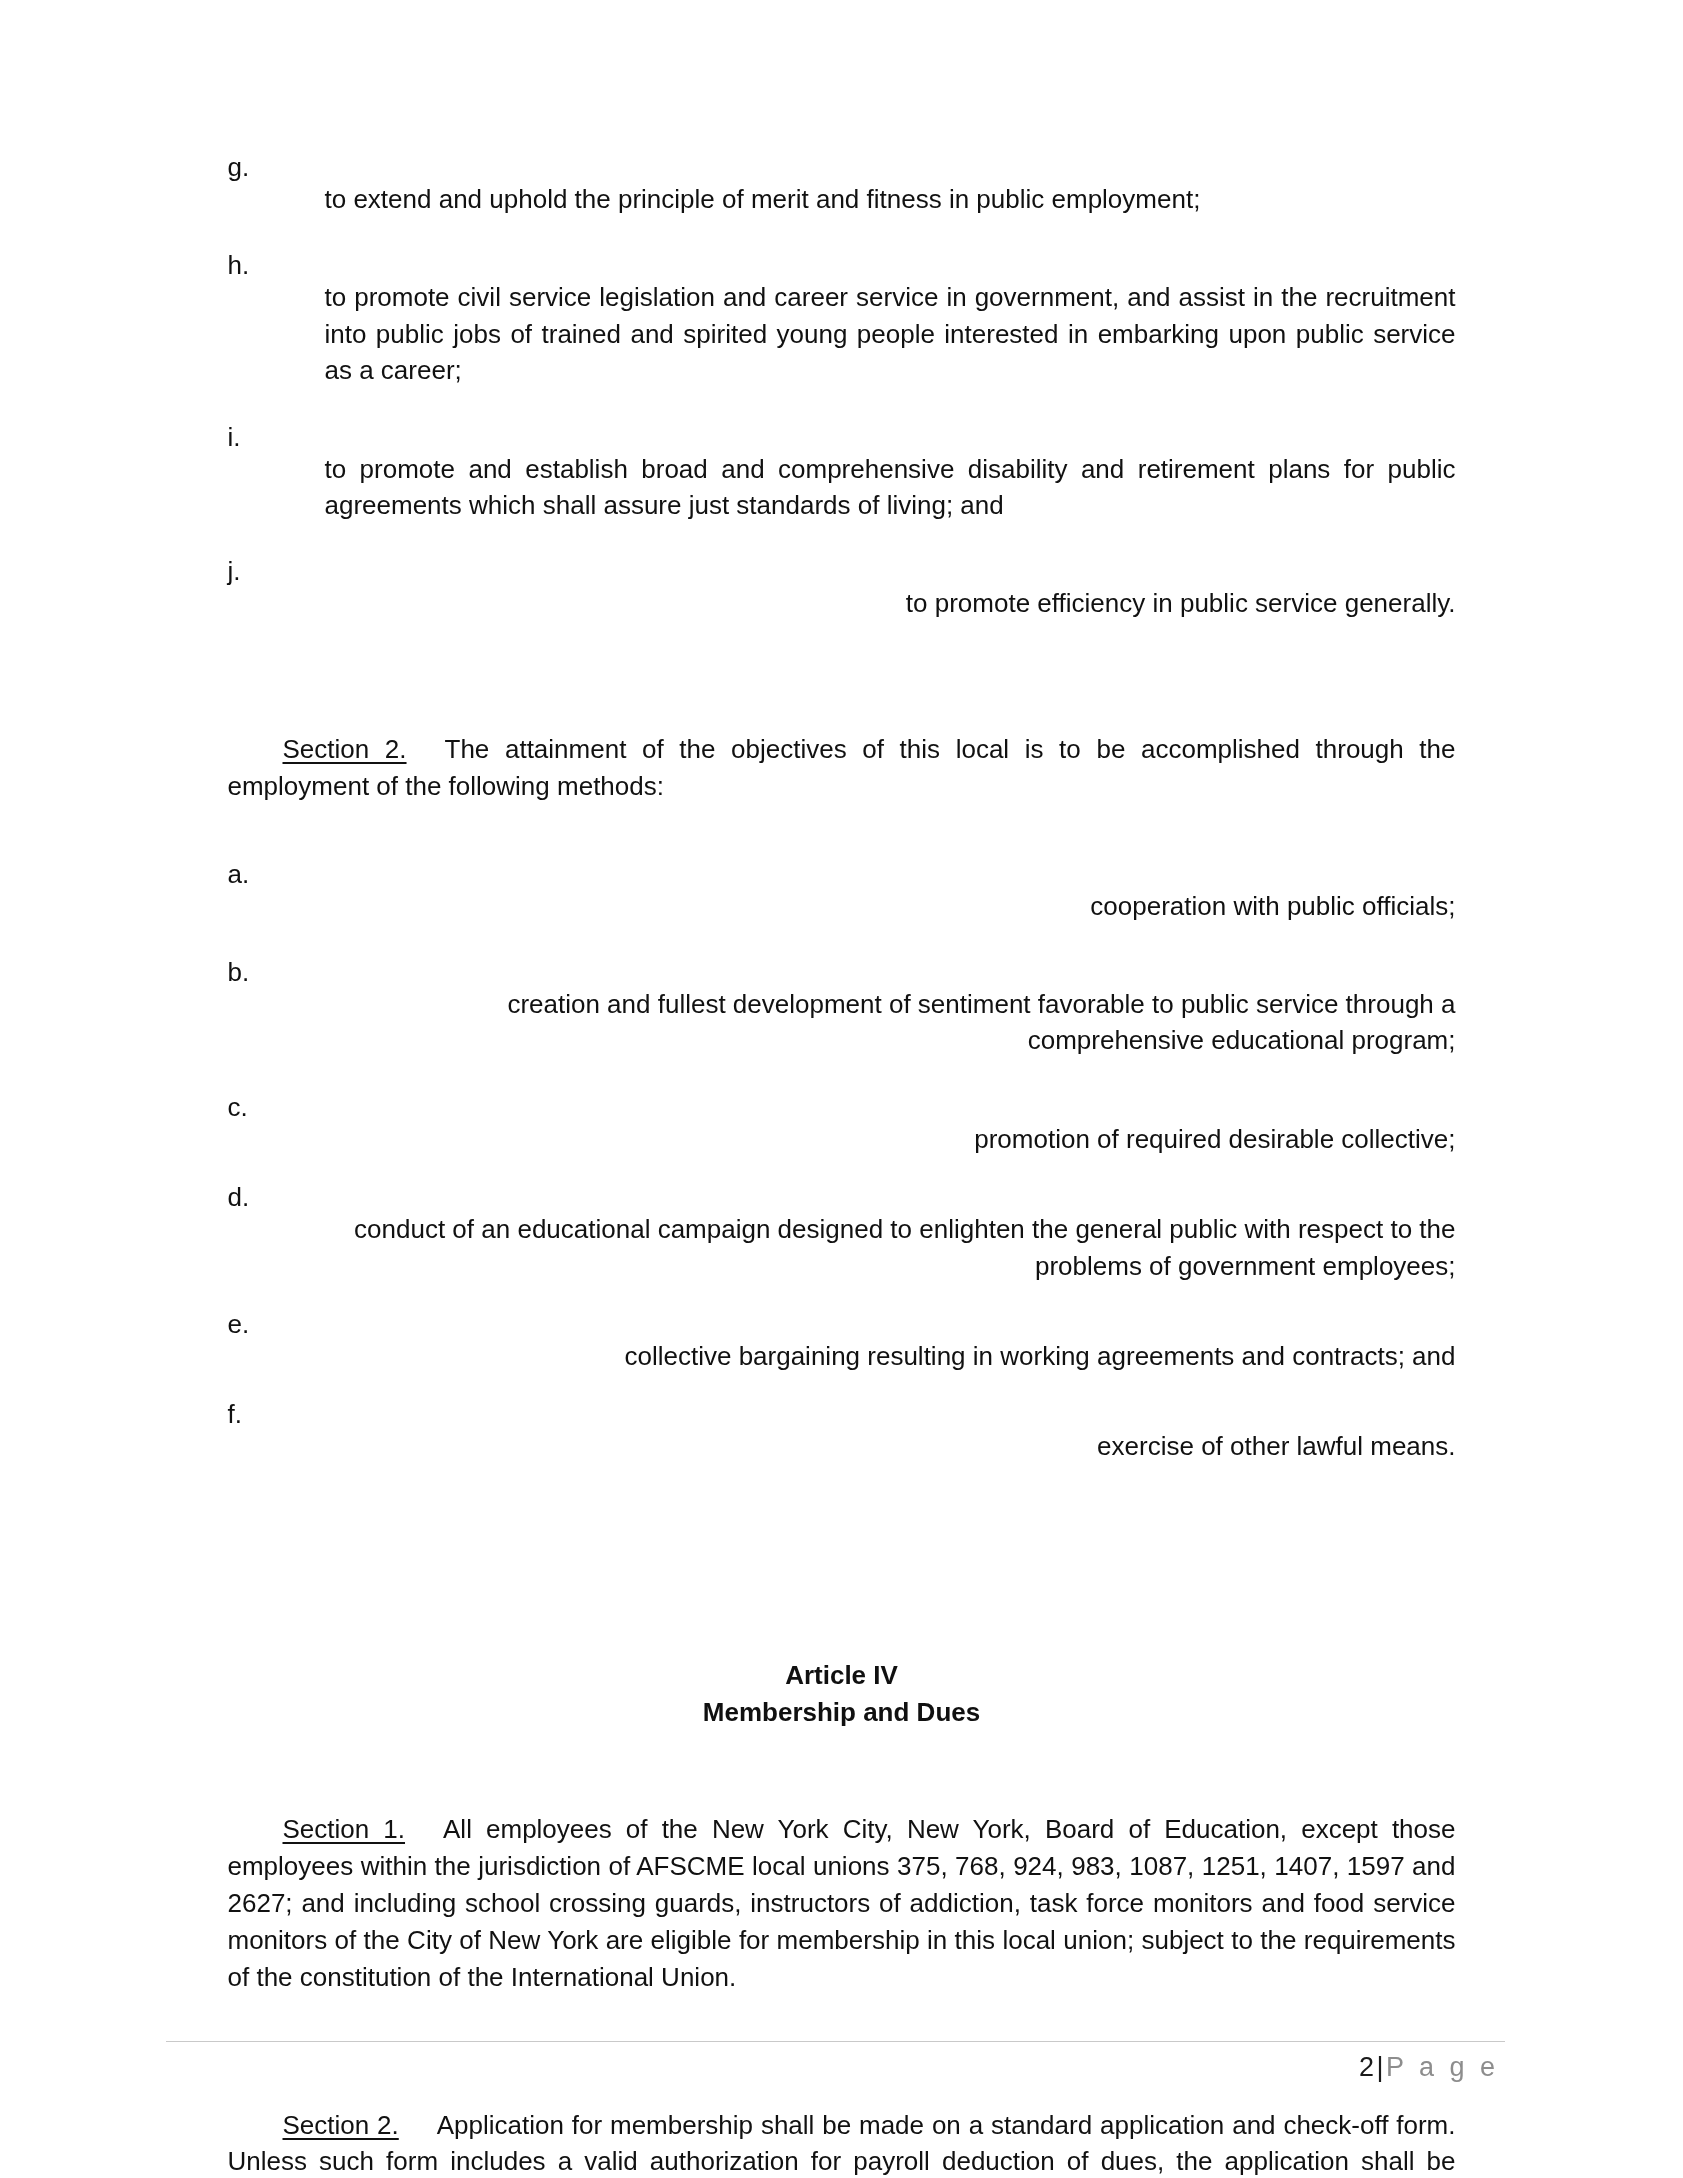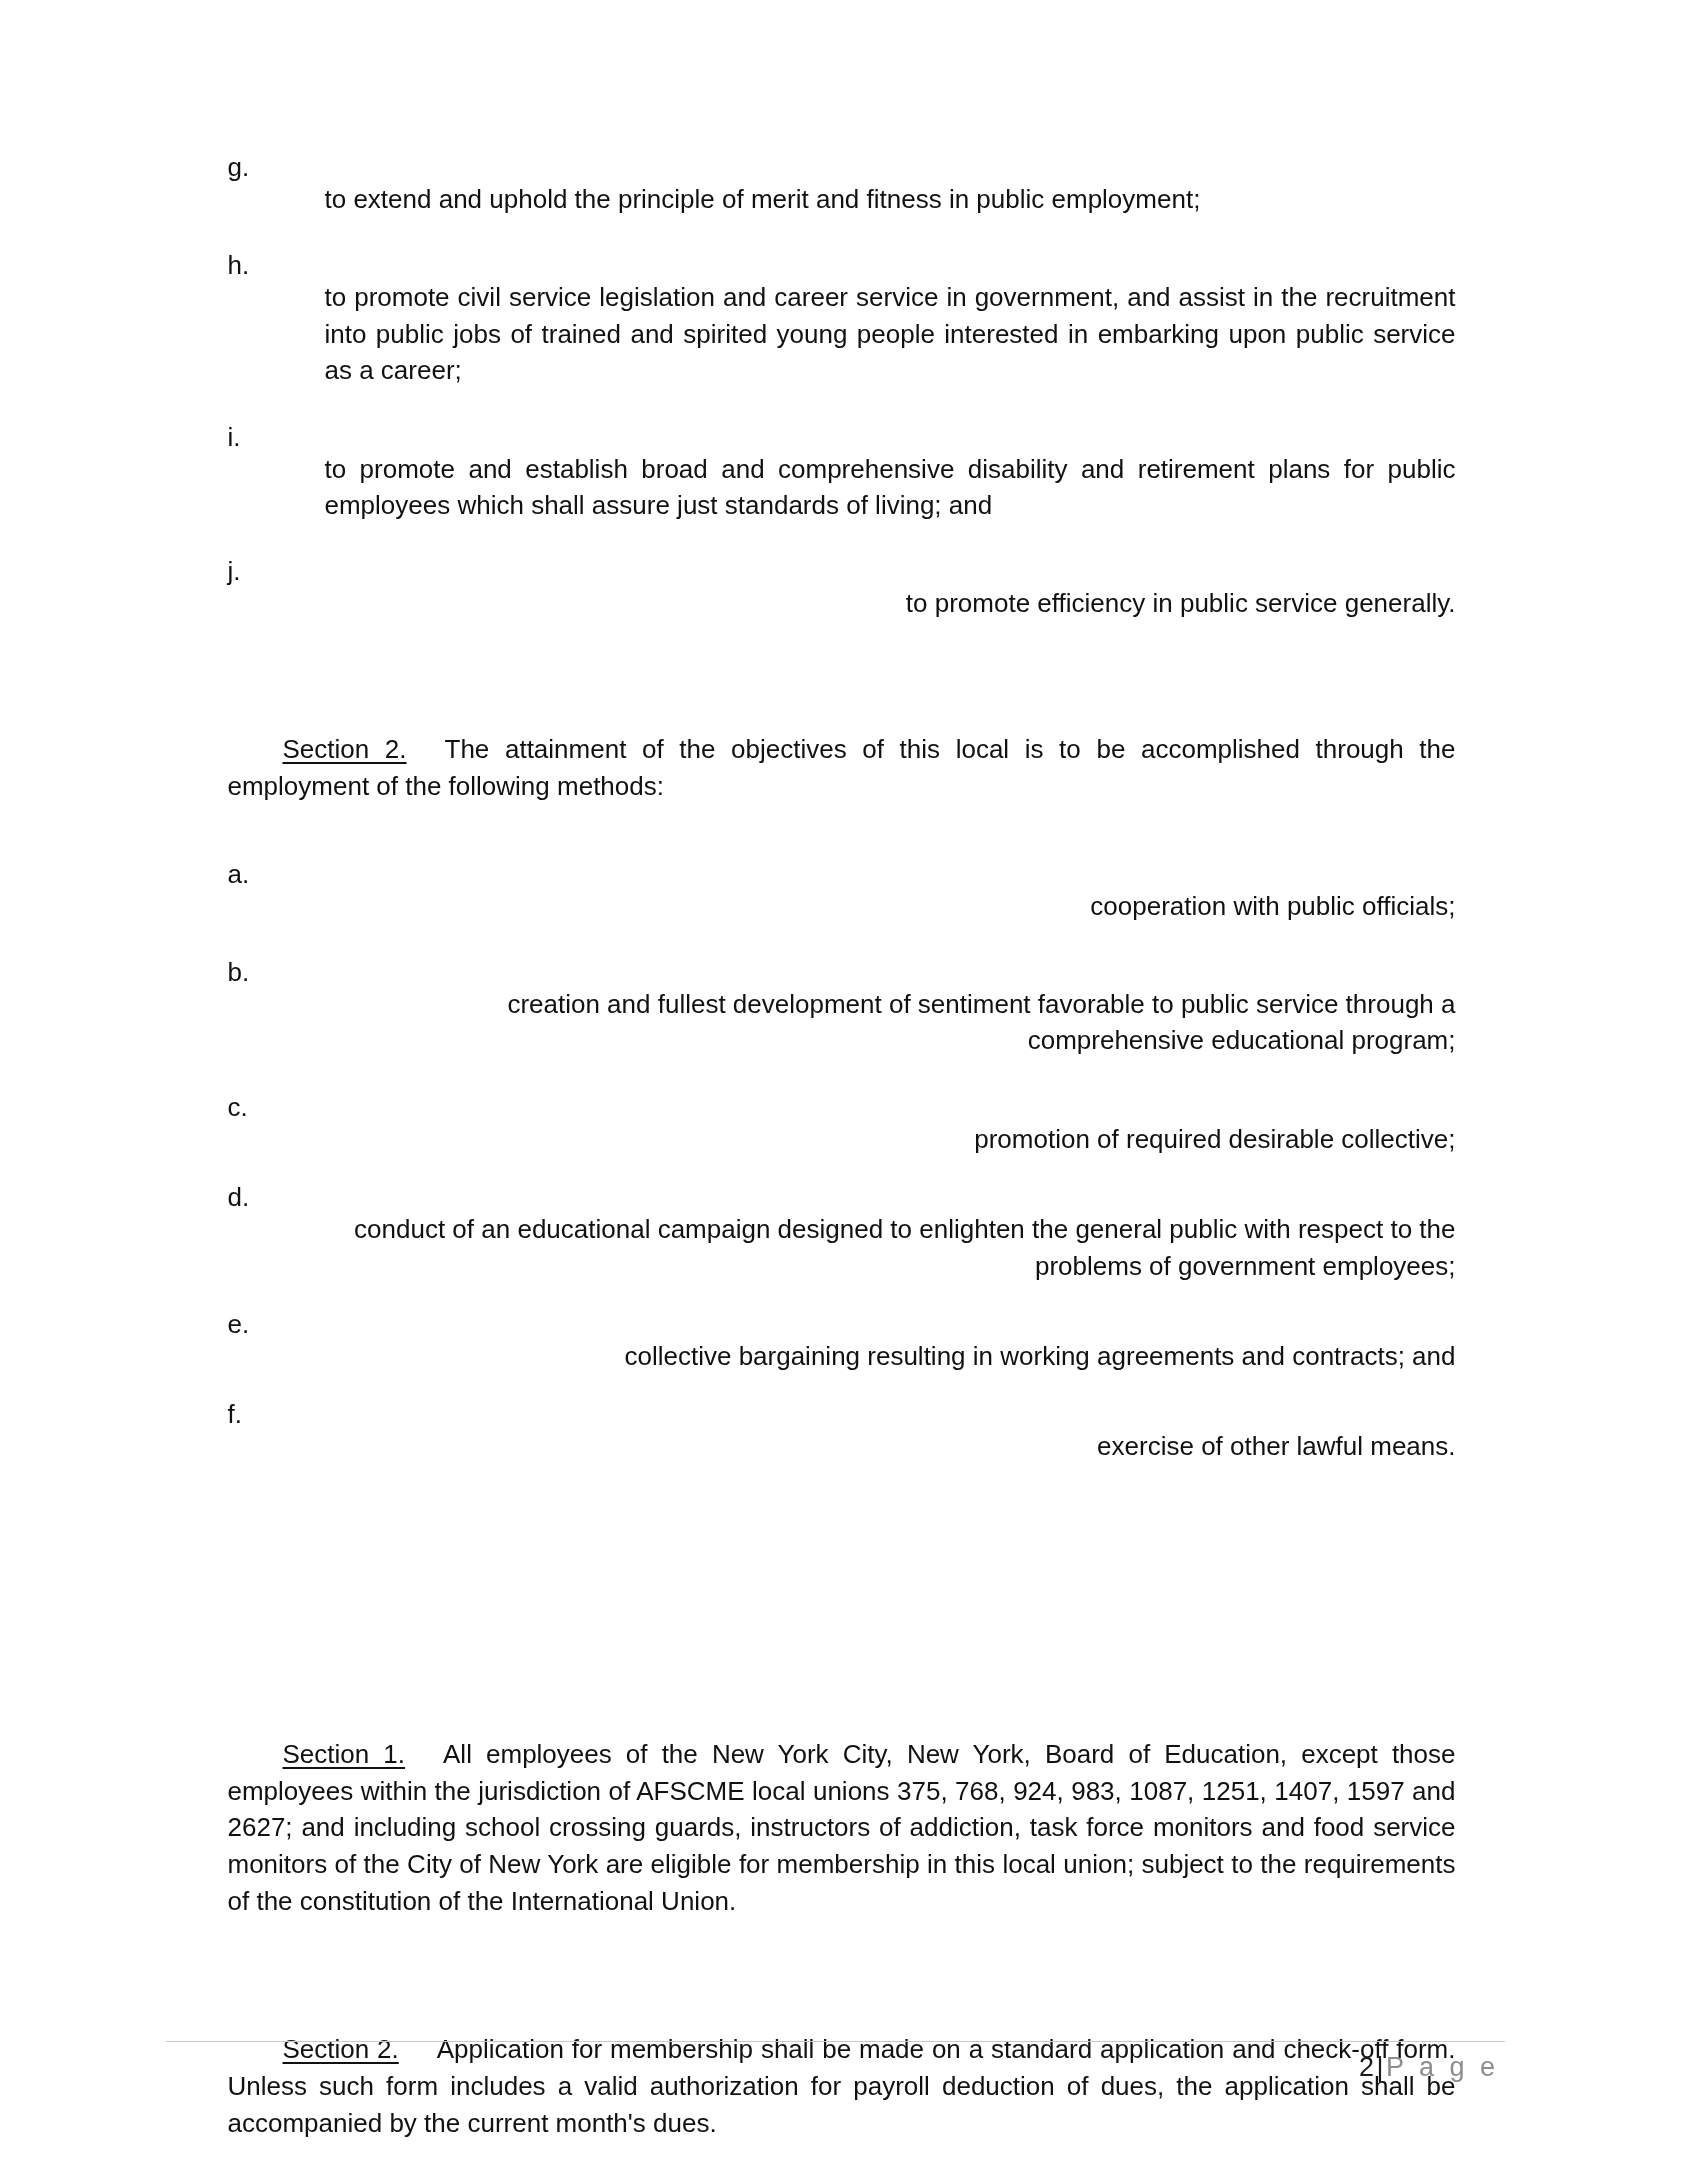--- a/index.html
+++ b/index.html
@@ -139,21 +139,21 @@
       <li class="list-item">
         <span class="item-marker">g.</span>
         <span class="item-text">to extend and uphold the principle of merit and fitness in public employment;</span>
       </li>
       <li class="list-item">
         <span class="item-marker">h.</span>
         <span class="item-text">to promote civil service legislation and career service in government, and assist in the recruitment into public jobs of trained and spirited young people interested in embarking upon public service as a career;</span>
       </li>
       <li class="list-item">
         <span class="item-marker">i.</span>
-        <span class="item-text">to promote and establish broad and comprehensive disability and retirement plans for public employees which shall assure just standards of living; and</span>
+        <span class="item-text">to promote and establish broad and comprehensive disability and retirement plans for public agreements which shall assure just standards of living; and</span>
       </li>
       <li class="list-item">
         <span class="item-marker">j.</span>
         <span class="item-text nojust">to promote efficiency in public service generally.</span>
       </li>
     </ul>
 
     <div class="spacer-lg"></div>
 
     <p class="para"><span class="indent-first"></span><span class="section-lead">Section 2.</span><span class="gap-after-lead"></span><span>The attainment of the objectives of this local is to be accomplished through the employment of the following methods:</span></p>
@@ -182,20 +182,24 @@
         <span class="item-text nojust">collective bargaining resulting in working agreements and contracts; and</span>
       </li>
       <li class="list-item tight">
         <span class="item-marker">f.</span>
         <span class="item-text nojust">exercise of other lawful means.</span>
       </li>
     </ul>
 
     <div class="spacer-xxl"></div>
 
+    <div class="article-heading">
+      <div>Article IV</div>
+      <div>Membership and Dues</div>
+    </div>
 
     <div class="spacer-lg"></div>
 
     <p class="para"><span class="indent-first"></span><span class="section-lead">Section 1.</span><span class="gap-after-lead"></span><span>All employees of the New York City, New York, Board of Education, except those employees within the jurisdiction of AFSCME local unions 375, 768, 924, 983, 1087, 1251, 1407, 1597 and 2627; and including school crossing guards, instructors of addiction, task force monitors and food service monitors of the City of New York are eligible for membership in this local union; subject to the requirements of the constitution of the International Union.</span></p>
 
     <div class="spacer-xl"></div>
 
     <p class="para"><span class="indent-first"></span><span class="section-lead">Section 2.</span><span class="gap-after-lead"></span><span>Application for membership shall be made on a standard application and check-off form. Unless such form includes a valid authorization for payroll deduction of dues, the application shall be accompanied by the current month's dues.</span></p>
 
   </div>

